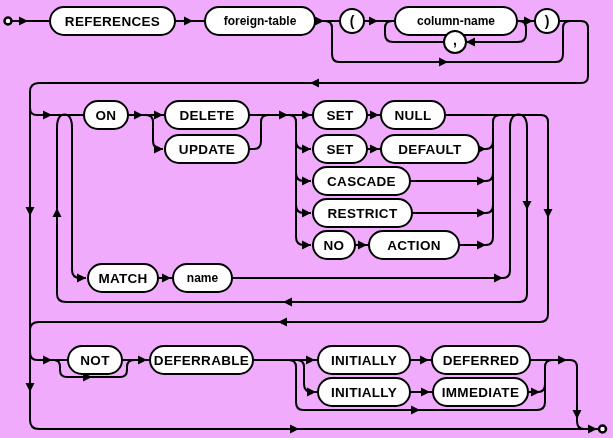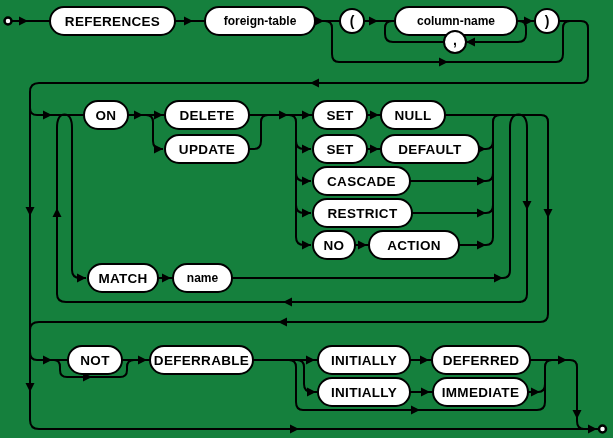--- a/index.html
+++ b/index.html
@@ -1,16 +1,16 @@
 <!DOCTYPE html>
 <html><head>
 <meta charset="utf-8">
 <style>
   html,body{margin:0;padding:0;background:#ffffff;}
-  .stage{width:613px;height:438px;position:relative;background:#15803d;overflow:hidden;}
+  .stage{width:613px;height:438px;position:relative;background:#f0abfc;overflow:hidden;}
   svg{display:block;}
   .wire{stroke:#000;stroke-width:2;fill:none;}
   .pill rect{fill:#fff;stroke:#000;stroke-width:2;}
   .pnode circle{fill:#fff;stroke:#000;stroke-width:2;}
   .term{fill:#fff;stroke:#000;stroke-width:2.5;}
   text{text-anchor:middle;fill:#000;}
   .kw{font:700 13.5px "Liberation Sans", sans-serif;letter-spacing:.3px;}
   .vr{font:700 12px "Liberation Sans", sans-serif;}
   .pn{font:700 14px "Liberation Sans", sans-serif;}
   #arrows path{fill:#000;stroke:none;}

